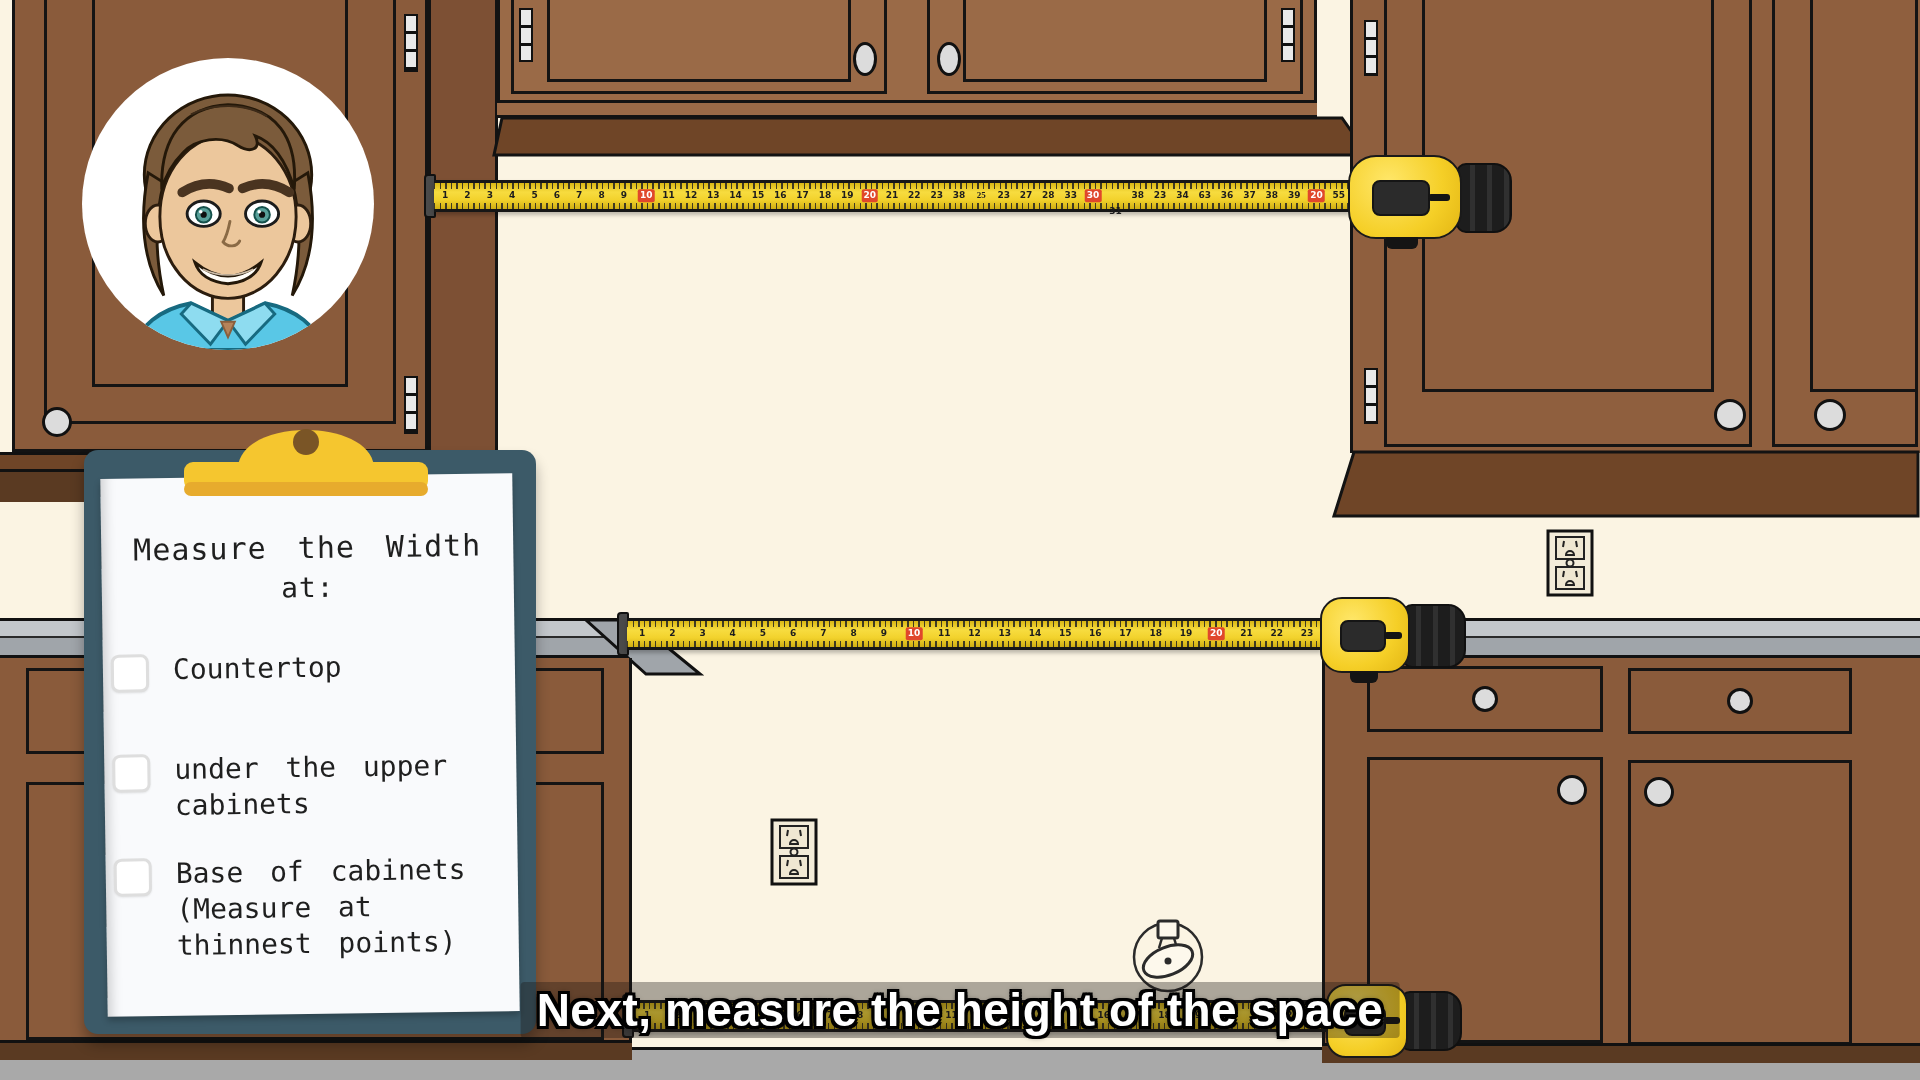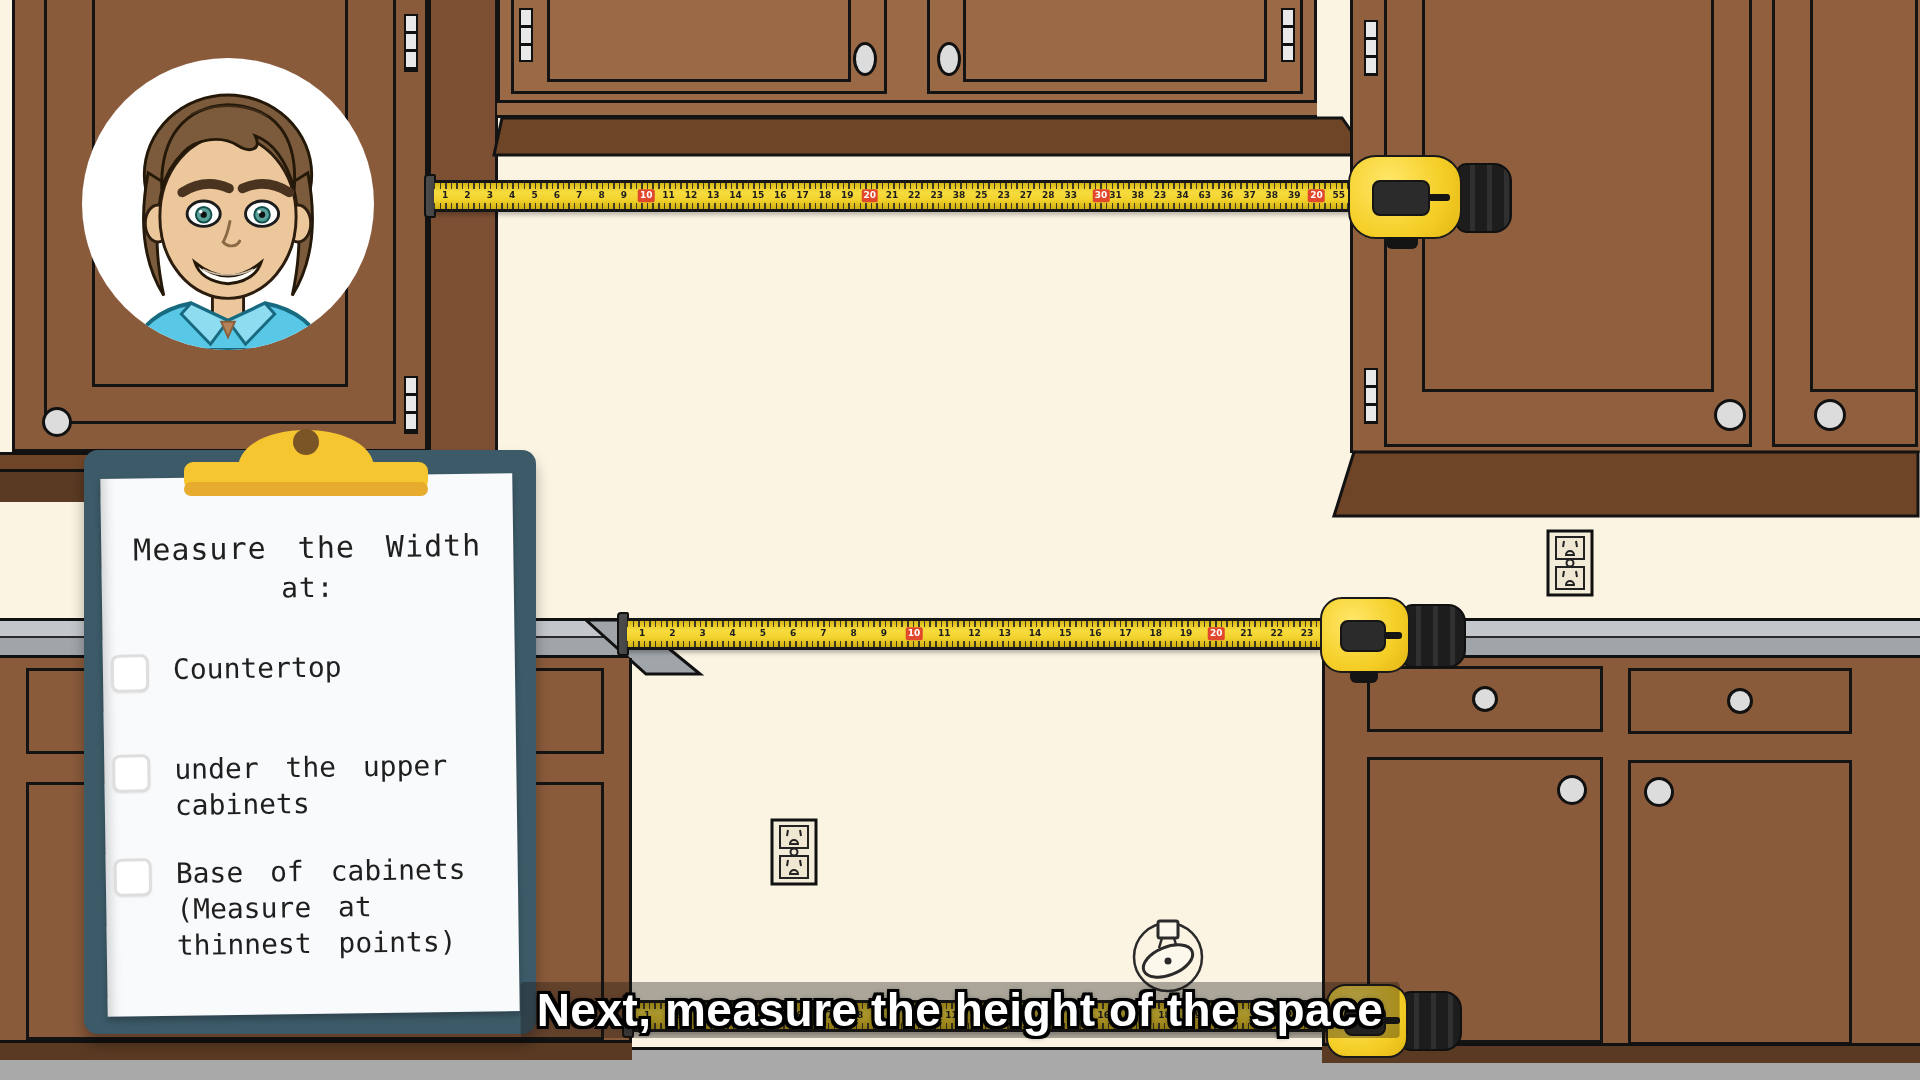--- a/index.html
+++ b/index.html
@@ -206,27 +206,27 @@
         <span class="tape-num" style="left: 35.3659%;">15</span>
         <span class="tape-num" style="left: 37.8049%;">16</span>
         <span class="tape-num" style="left: 40.2439%;">17</span>
         <span class="tape-num" style="left: 42.6829%;">18</span>
         <span class="tape-num" style="left: 45.122%;">19</span>
         <span class="tape-num red" style="left: 47.561%;">20</span>
         <span class="tape-num" style="left: 50%;">21</span>
         <span class="tape-num" style="left: 52.439%;">22</span>
         <span class="tape-num" style="left: 54.878%;">23</span>
         <span class="tape-num" style="left: 57.3171%;">38</span>
-        <span class="tape-num" style="left: 59.7561%;">25</span>
+        <span class="tape-num" style="left: 59.7561%; font-family: Liberation Serif, serif;">25</span>
         <span class="tape-num" style="left: 62.1951%;">23</span>
         <span class="tape-num" style="left: 64.6341%;">27</span>
         <span class="tape-num" style="left: 67.0732%;">28</span>
         <span class="tape-num" style="left: 69.5122%;">33</span>
-        <span class="tape-num red" style="left: 71.9512%; margin-left: 8px;">30</span>
-        <span class="tape-num" style="left: 74.3902%;">31</span>
+        <span class="tape-num red" style="left: 71.9512%;">30</span>
+        <span class="tape-num" style="left: 74.3902%; margin-top: 16px;">31</span>
         <span class="tape-num" style="left: 76.8293%;">38</span>
         <span class="tape-num" style="left: 79.2683%;">23</span>
         <span class="tape-num" style="left: 81.7073%;">34</span>
         <span class="tape-num" style="left: 84.1463%;">63</span>
         <span class="tape-num" style="left: 86.5854%;">36</span>
         <span class="tape-num" style="left: 89.0244%;">37</span>
         <span class="tape-num" style="left: 91.4634%;">38</span>
         <span class="tape-num" style="left: 93.9024%;">39</span>
         <span class="tape-num red" style="left: 96.3415%;">20</span>
         <span class="tape-num" style="left: 98.7805%;">55</span>

